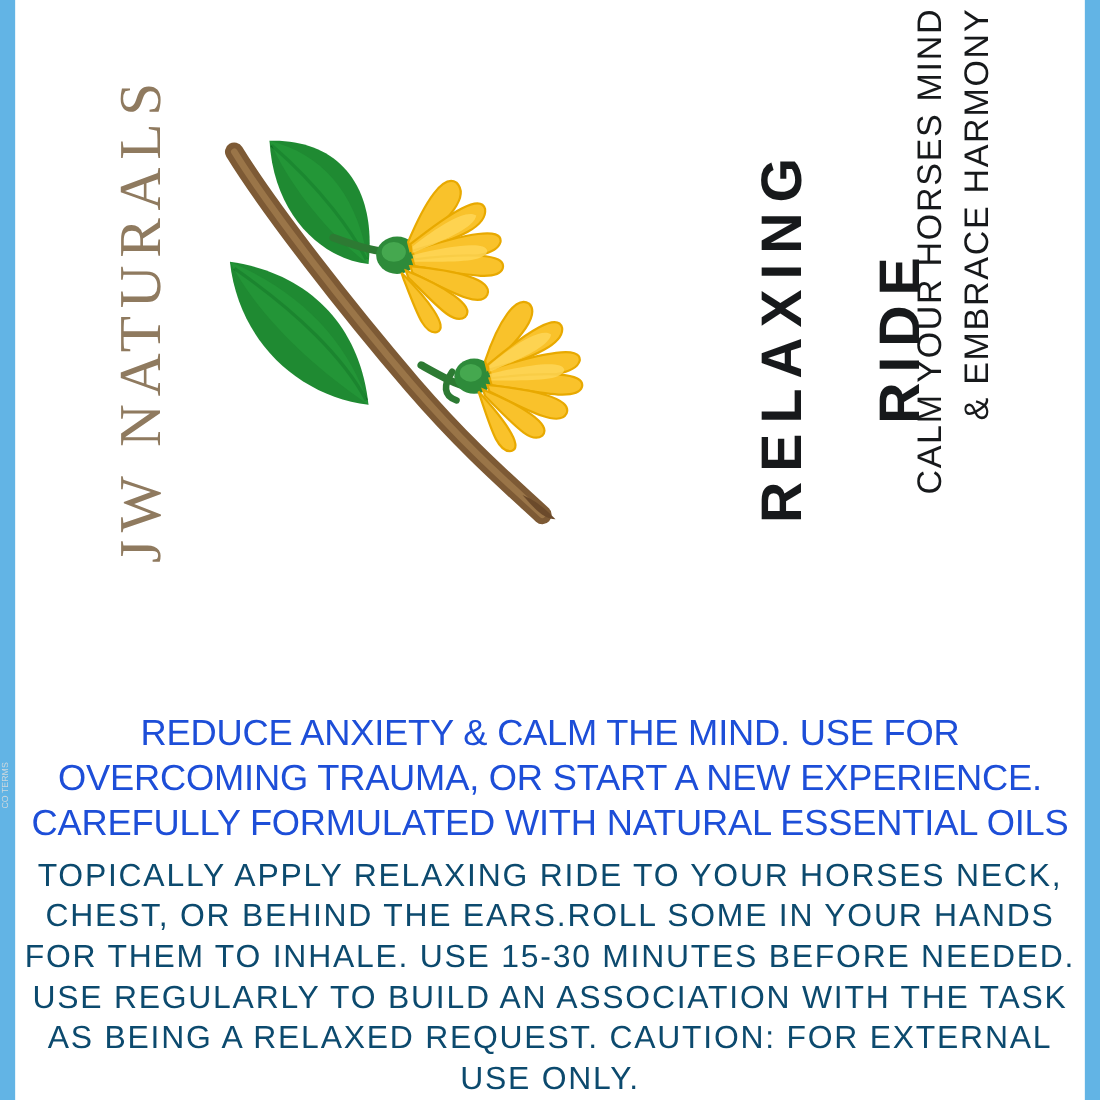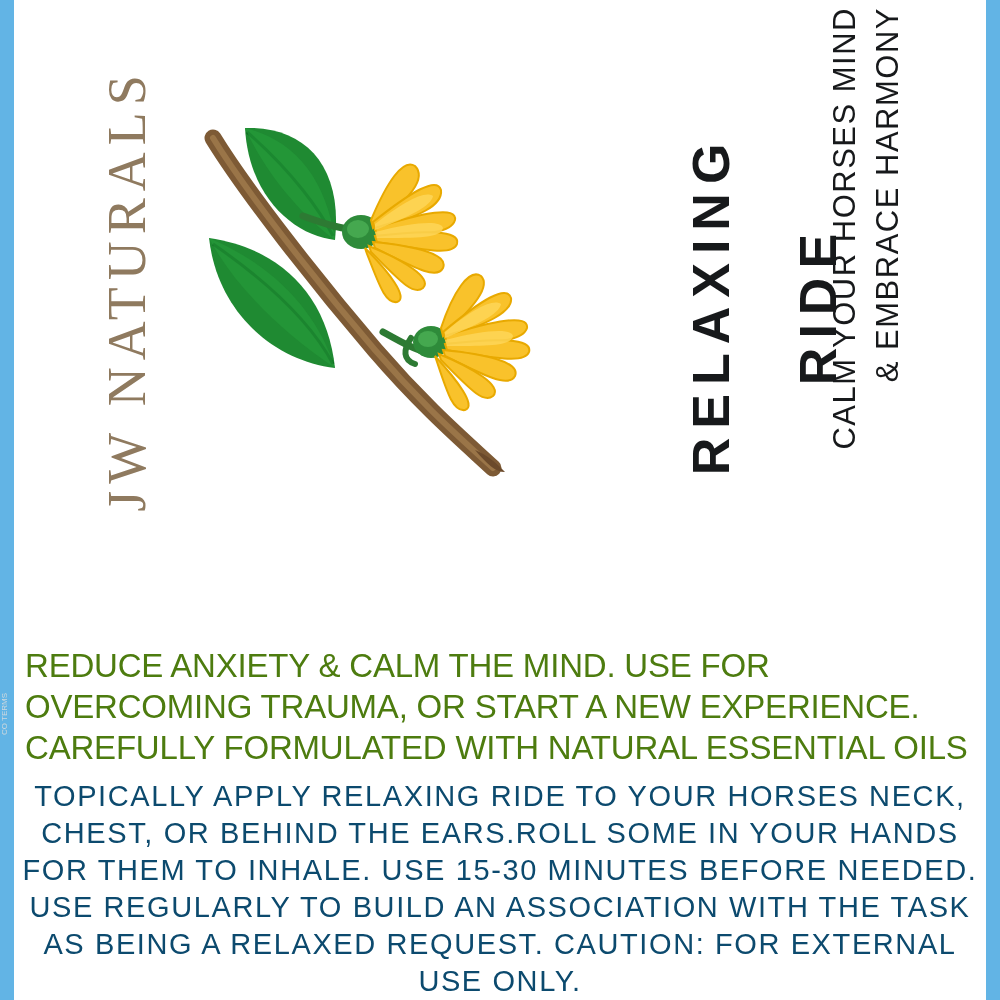--- a/index.html
+++ b/index.html
@@ -165,25 +165,25 @@
     text-align: right;
     transform: translateY(-50%) rotate(-90deg);
   }
 
   
   .benefit {
     position: absolute;
     left: 25px;
     top: 645px;
     width: 950px;
-    text-align: left;
+    text-align: center;
     font-family: "Liberation Sans", sans-serif;
     font-size: 33px;
     line-height: 41px;
-    color: #4d7c0f;
+    color: #1d4ed8;
     letter-spacing: -0.2px;
     z-index: 6;
   }
   .directions {
     position: absolute;
     left: 20px;
     top: 778px;
     width: 960px;
     text-align: center;
     font-family: "Liberation Sans", sans-serif;

